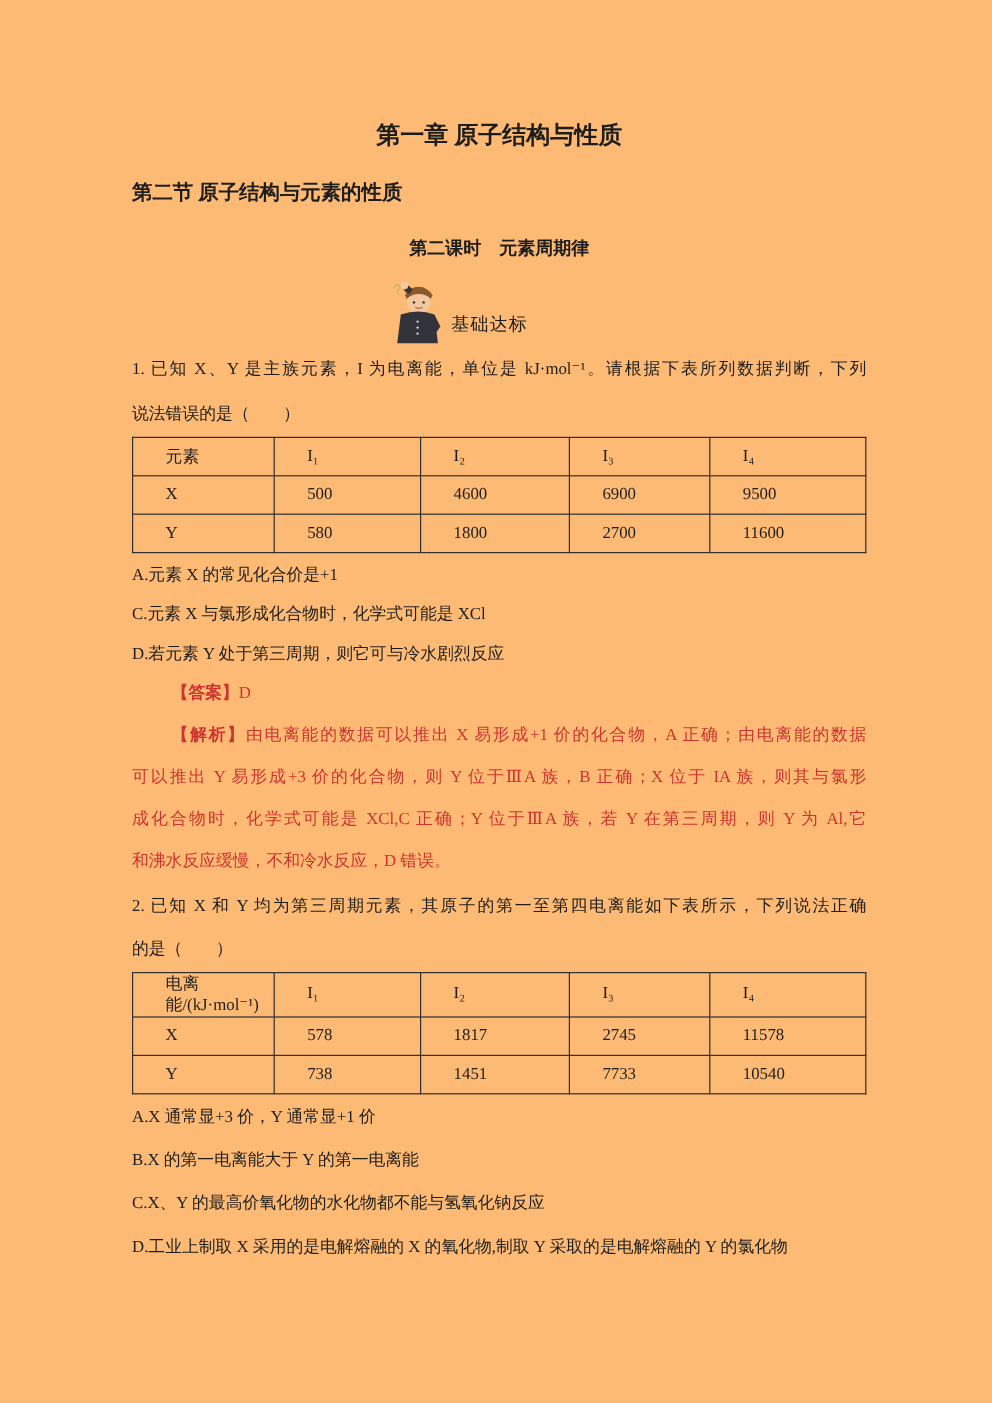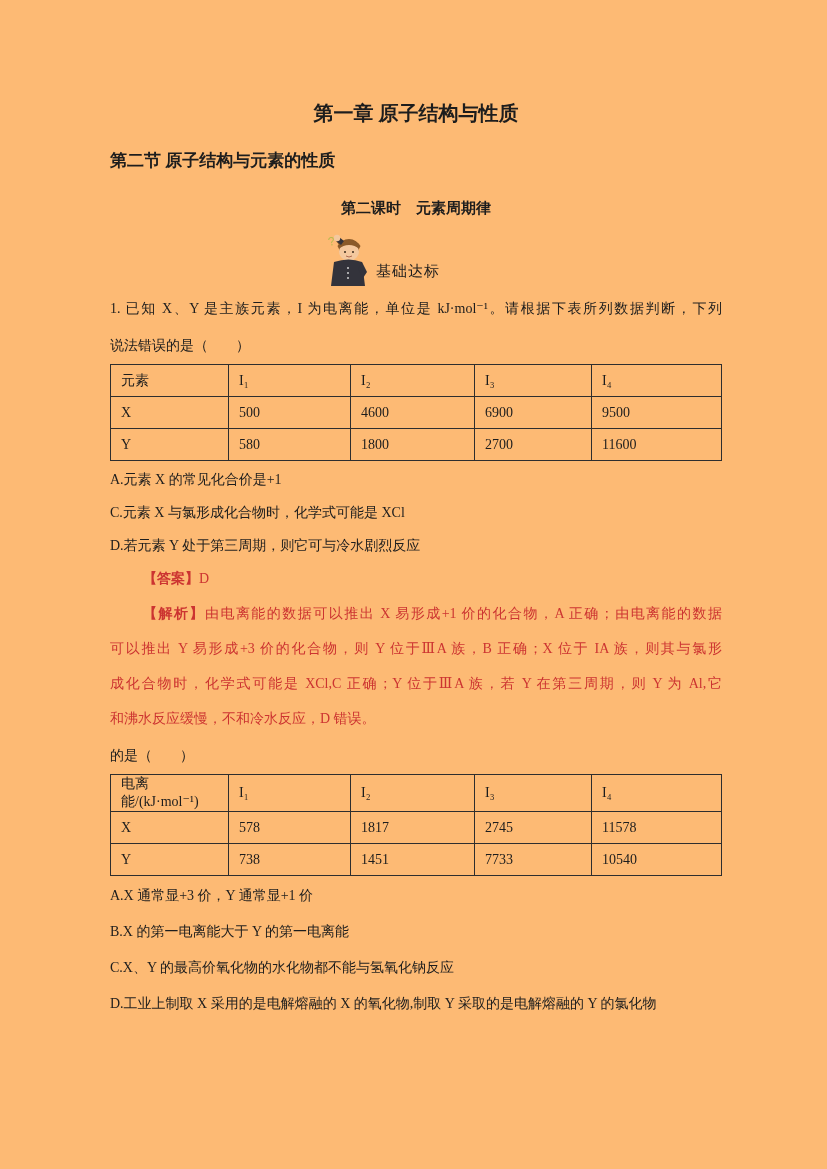--- a/index.html
+++ b/index.html
@@ -46,21 +46,21 @@
 
   table.itable{
     border-collapse:collapse;
     width:611px;
     table-layout:fixed;
   }
   table.itable td{
     border:1px solid #2e2e2e;
     height:31px;
     font-size:14px;
-    padding:0 4px 0 10px;
+    padding:0 4px 0 27px;
     vertical-align:middle;
     overflow:hidden;
   }
   .opts{margin-top:2px;}
   .opts .opt{line-height:33px;}
   .opts2 .opt{line-height:36px;}
 
   .answer-line{
     line-height:34px;
     text-indent:33px;
@@ -157,20 +157,21 @@
     <div class="para analysis red" style="color: rgb(204, 52, 49);">
       <div class="line first fill">
         <span class="blabel">【解析】</span><span>由电离能的数据可以推出 X 易形成+1 价的化合物，A 正确；由电离能的数据</span>
       </div>
       <div class="line fill">可以推出 Y 易形成+3 价的化合物，则 Y 位于ⅢA 族，B 正确；X 位于 IA 族，则其与氯形</div>
       <div class="line fill">成化合物时，化学式可能是 XCl,C 正确；Y 位于ⅢA 族，若 Y 在第三周期，则 Y 为 Al,它</div>
       <div class="line">和沸水反应缓慢，不和冷水反应，D 错误。</div>
     </div>
 
     <div class="para q2-text">
+      <div class="line fill">2. 已知 X 和 Y 均为第三周期元素，其原子的第一至第四电离能如下表所示，下列说法正确</div>
       <div class="line">的是（　　）</div>
     </div>
 
     <table class="itable">
       <colgroup>
           <col style="width:118px">
           <col style="width:122px">
           <col style="width:124px">
           <col style="width:117px">
           <col style="width:130px">

